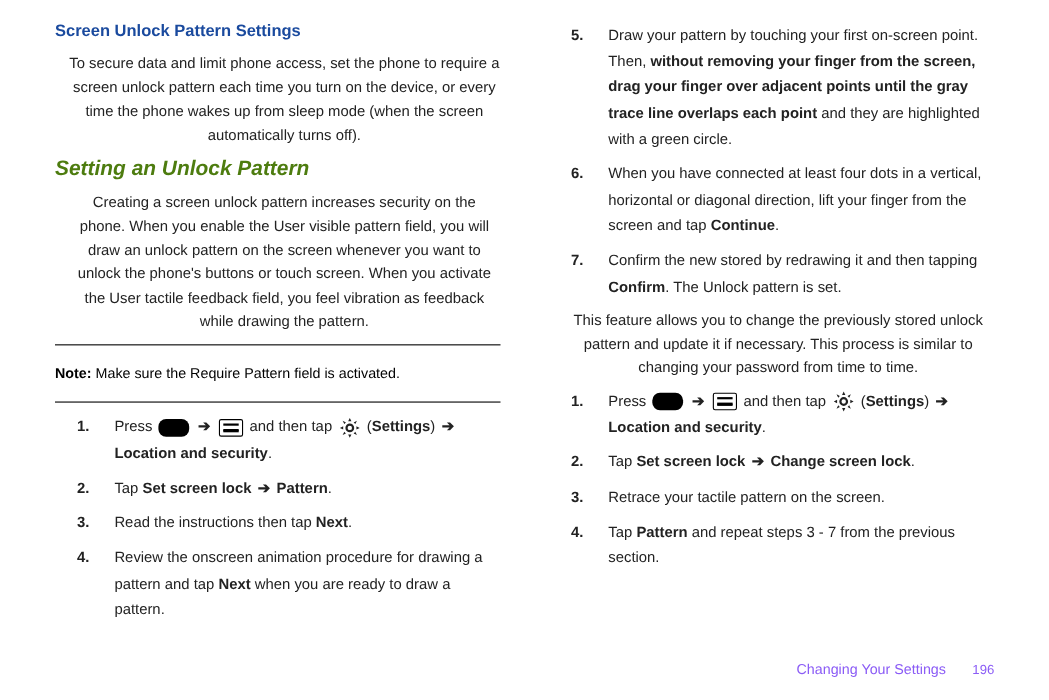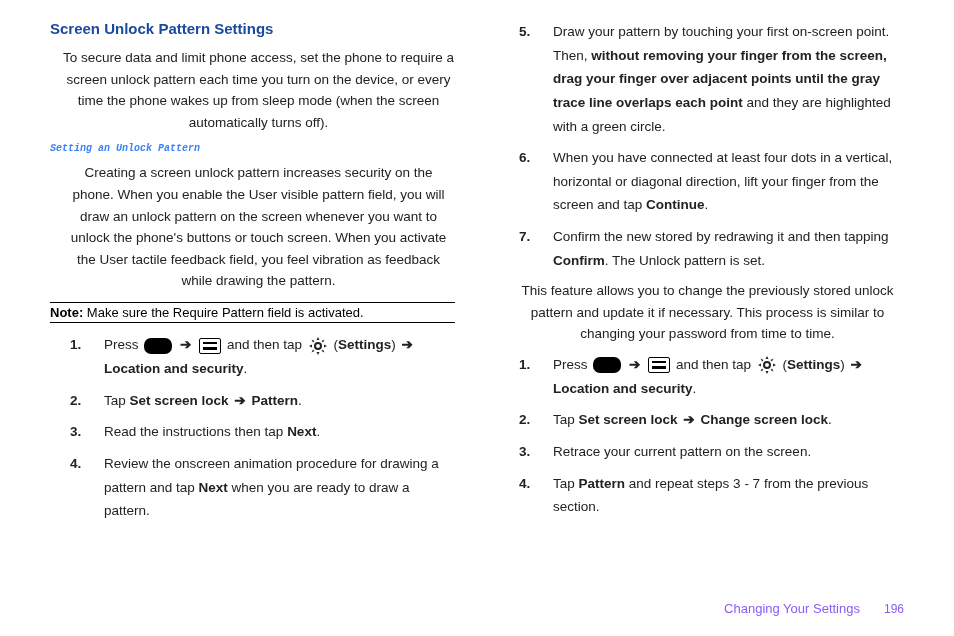--- a/index.html
+++ b/index.html
@@ -21,40 +21,39 @@
       flex: 1;
       min-width: 0;
     }
     .h-main {
       color: #1a4a9e;
       font-weight: bold;
       font-size: 15px;
       margin-bottom: 10px;
     }
     .h-sub {
-      color: #3b82f6;
+      color: #4d7c0f;
       font-style: italic;
       font-weight: bold;
-      font-size: 10px;
+      font-size: 19px;
       margin-top: 10px;
       margin-bottom: 8px;
-      font-family: Liberation Mono, monospace;
     }
     .para {
       font-size: 13.5px;
       line-height: 1.6;
       color: #222;
       margin-bottom: 8px;
       margin-left: 12px;
       text-align: center;
     }
     .note-block {
       border-top: 1px solid #000;
       border-bottom: 1px solid #000;
-      padding: 0 0;
+      padding: 16px 0;
       margin: 10px 0;
       font-size: 13px;
       line-height: 1.5;
     }
     .note-block .note-label { font-weight: bold; }
     ol.steps {
       list-style: none;
       counter-reset: step;
       margin-left: 20px;
     }
@@ -193,21 +192,21 @@
               </g>
             </svg></span>
         <span> (</span><span class="b">Settings</span><span>) </span><span class="arrow">➔</span>
         <span class="b">Location and security</span><span>.</span>
       </li>
       <li>
         <span>Tap </span><span class="b">Set screen lock</span>
         <span class="arrow b">➔</span><span class="b"> Change screen lock</span><span>.</span>
       </li>
       <li>
-        <span>Retrace your current pattern on the screen.</span>
+        <span>Retrace your tactile pattern on the screen.</span>
       </li>
       <li>
         <span>Tap </span><span class="b">Pattern</span><span> and repeat steps 3 - 7 from the previous section.</span>
       </li>
     </ol>
   </div>
 </div>
 
 <div class="footer">
   <span>Changing Your Settings</span>

